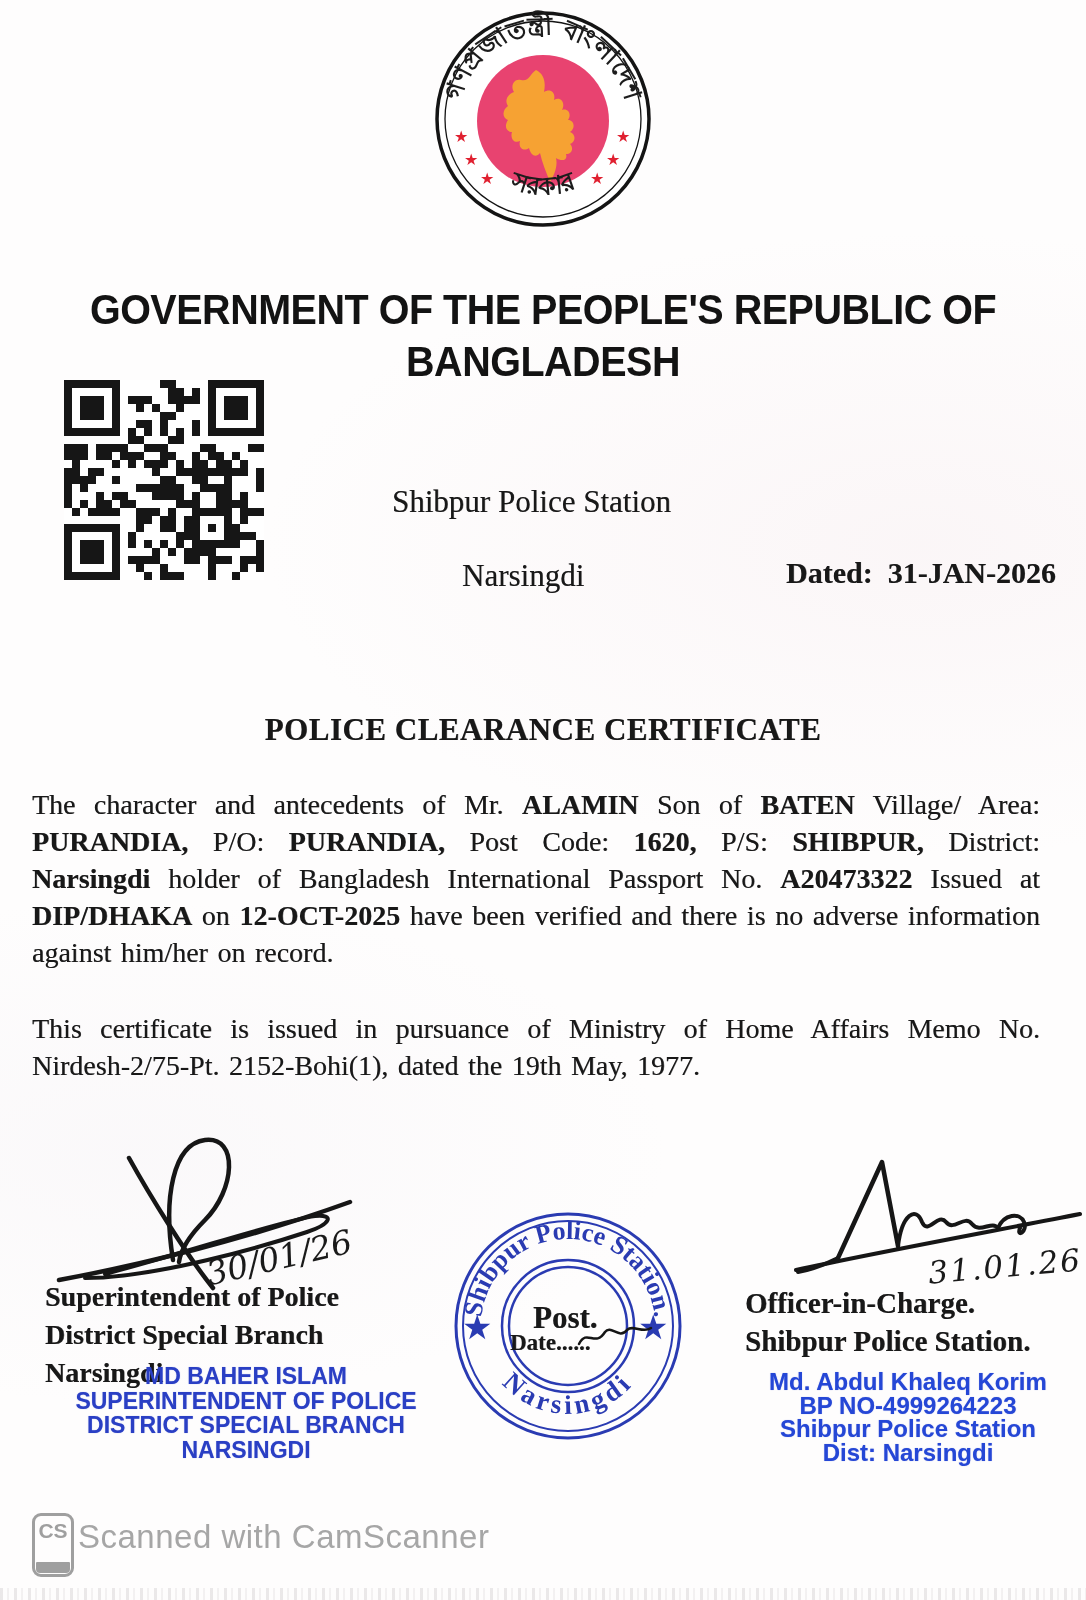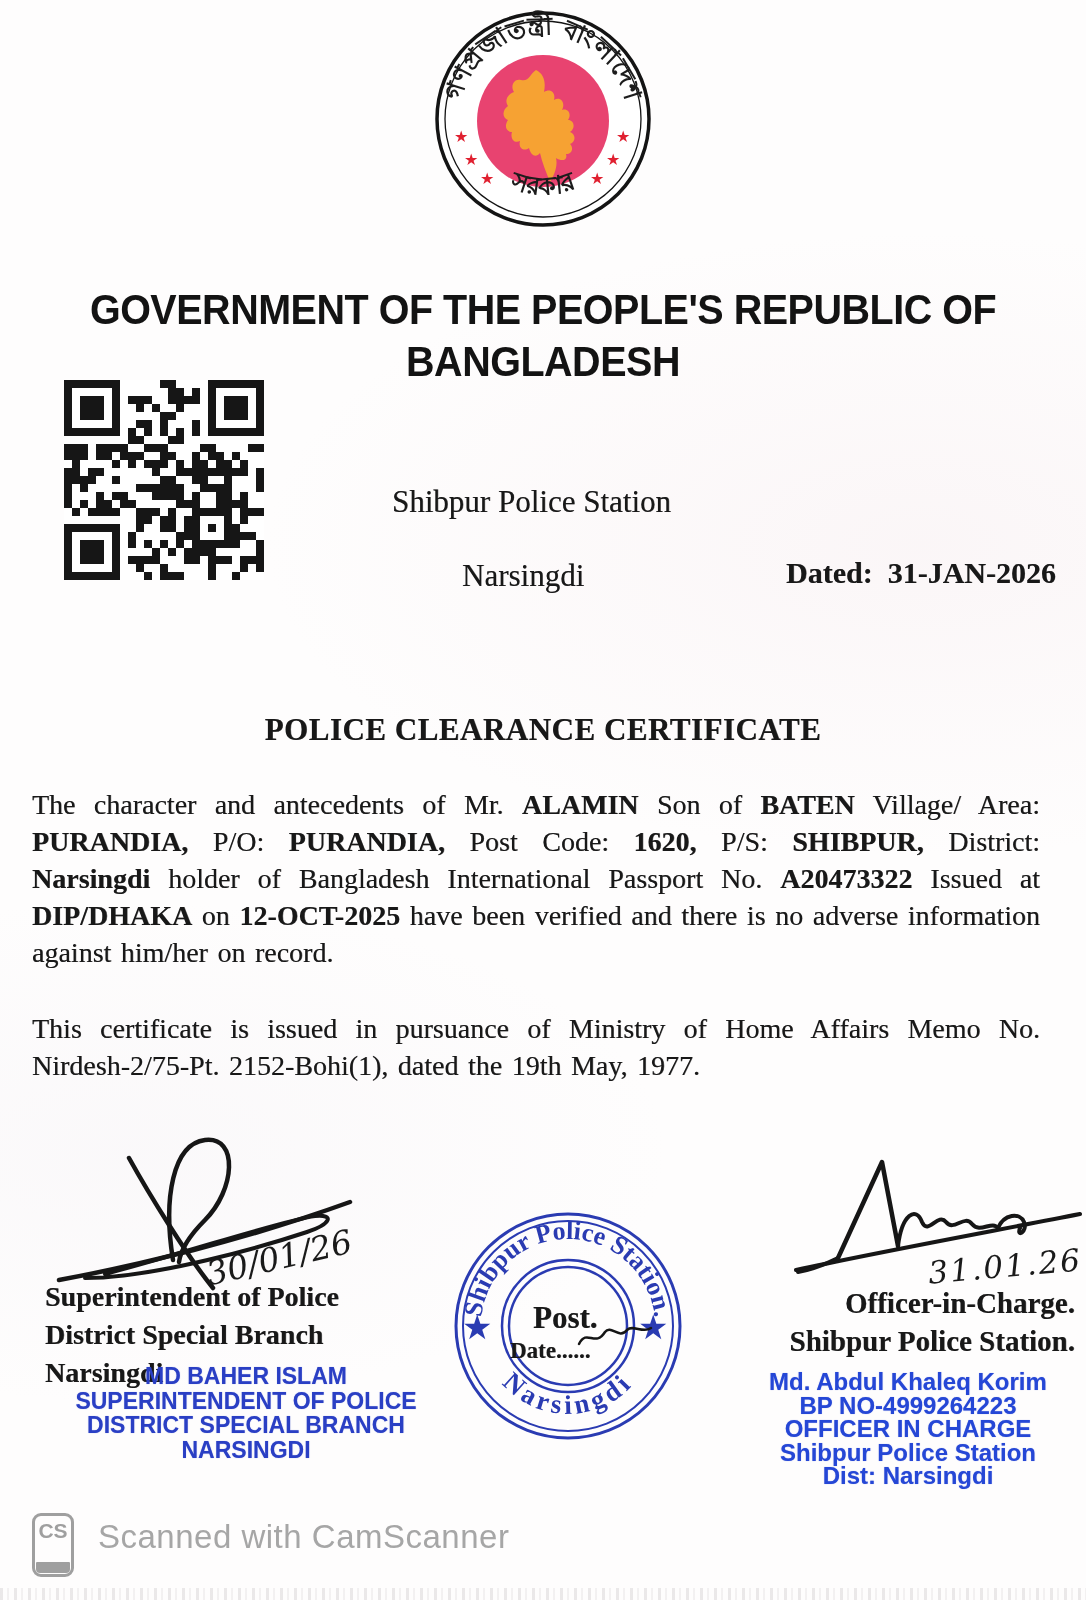--- a/index.html
+++ b/index.html
@@ -35,21 +35,21 @@
   .hand-date{font-family:"DejaVu Serif",serif;font-style:italic;font-size:33px;color:#1a1a1a;white-space:nowrap;}
   .titles{font-size:28px;font-weight:bold;line-height:1.1;}
   .stamp{font-family:"Liberation Sans",sans-serif;font-weight:bold;text-align:center;
     text-shadow:0 0 1px rgba(40,60,200,.45);}
   .stamp div{white-space:nowrap;}
   
   .cs-icon{left:32px;top:1513px;width:42px;height:64px;border:3.5px solid #9f9f9f;border-radius:9px;box-sizing:border-box;}
   .cs-icon .cs-letters{position:absolute;left:0;right:0;top:3px;text-align:center;
     font-family:"Liberation Sans",sans-serif;font-weight:bold;font-size:21px;color:#9f9f9f;}
   .cs-icon .cs-bar{position:absolute;left:1px;right:1px;bottom:1px;height:11px;background:#9f9f9f;border-radius:1px 1px 4px 4px;}
-  .cs-text{left:98px;top:1518px;font-family:"Liberation Sans",sans-serif;font-size:33px;letter-spacing:.5px;}
+  .cs-text{left:78px;top:1518px;font-family:"Liberation Sans",sans-serif;font-size:33px;letter-spacing:.5px;}
   .bottom-noise{left:0;right:0;bottom:0;height:12px;opacity:.45;
     background:repeating-linear-gradient(90deg, rgba(110,100,105,.30) 0 3px, transparent 3px 7px, rgba(140,130,135,.22) 7px 9px, transparent 9px 14px);}
 </style>
 </head>
 <body>
 
 <div class="page">
 
   <svg class="abs" style="left:430px;top:6px;" width="226" height="226" viewBox="0 0 226 226">
     <circle cx="113" cy="113" r="106" fill="#ffffff" stroke="#141414" stroke-width="3.5"></circle>
@@ -134,41 +134,40 @@
     </text>
     <text font-size="27" font-weight="bold" fill="#2a3bb2" text-anchor="middle" letter-spacing="4" font-family="Liberation Serif, serif">
       <textPath href="#seal-bottom-arc" startOffset="50%">Narsingdi</textPath>
     </text>
     <g fill="#2a3bb2" font-size="34">
       <text x="14" y="133">★</text>
       <text x="190" y="133">★</text>
     </g>
   </svg>
   <div class="abs ink" style="left:533px;top:1300px;font-size:31px;font-weight:bold;">Post.</div>
-  <div class="abs ink" style="left:510px;top:1330px;font-size:23px;font-weight:bold;margin-top:8px;">Date......</div>
+  <div class="abs ink" style="left:510px;top:1330px;font-size:23px;font-weight:bold;">Date......</div>
   <svg class="abs" style="left:575px;top:1322px;" width="80" height="30" viewBox="0 0 80 30">
     <path d="M4 22 C 12 6, 20 26, 30 10 C 36 2, 44 18, 52 8 C 58 2, 68 12, 76 6" fill="none" stroke="#151515" stroke-width="2.5" stroke-linecap="round"></path>
   </svg>
 
   <svg class="abs sig-svg" style="left:788px;top:1152px;" width="300" height="130" viewBox="0 0 300 130">
     <path d="M8 118 C 80 102, 200 80, 292 62" stroke-width="4"></path>
     <path d="M50 106 L 94 10 L 110 94" stroke-width="4.5"></path>
     <path d="M110 94 C 114 62, 128 54, 134 70 C 140 84, 150 60, 158 70 C 166 80, 176 62, 184 72 C 192 82, 204 68, 210 76" stroke-width="4"></path>
     <path d="M210 76 C 216 62, 232 60, 236 70 C 240 80, 228 86, 232 76" stroke-width="4"></path>
     <path d="M50 106 C 38 112, 22 118, 10 120" stroke-width="4"></path>
   </svg>
   <div class="abs hand-date" style="left:928px;top:1248px;transform:rotate(-5deg);font-size:31px;letter-spacing:2px;">31.01.26</div>
-  <div class="abs titles ink" style="left:745px;top:1284px;width:330px;text-align:right;font-size:29px;line-height:38px;">
+  <div class="abs titles ink" style="left:745px;top:1284px;width:330px;text-align:left;font-size:29px;line-height:38px;">
     <div>Officer-in-Charge.</div>
     <div>Shibpur Police Station.</div>
   </div>
   <div class="abs stamp" style="left:738px;top:1350px;width:340px;font-size:24px;line-height:23.5px;color:#2547d6;margin-top:20px;">
     <div>Md. Abdul Khaleq Korim</div>
     <div>BP NO-4999264223</div>
-    <div>OFFICER IN CHARGE</div>
     <div>Shibpur Police Station</div>
     <div>Dist: Narsingdi</div>
   </div>
 
   <div class="abs cs-icon">
     <span class="cs-letters">CS</span>
     <span class="cs-bar"></span>
   </div>
   <div class="abs cs-text" style="color:#a6a6a6;">Scanned with CamScanner</div>
 

